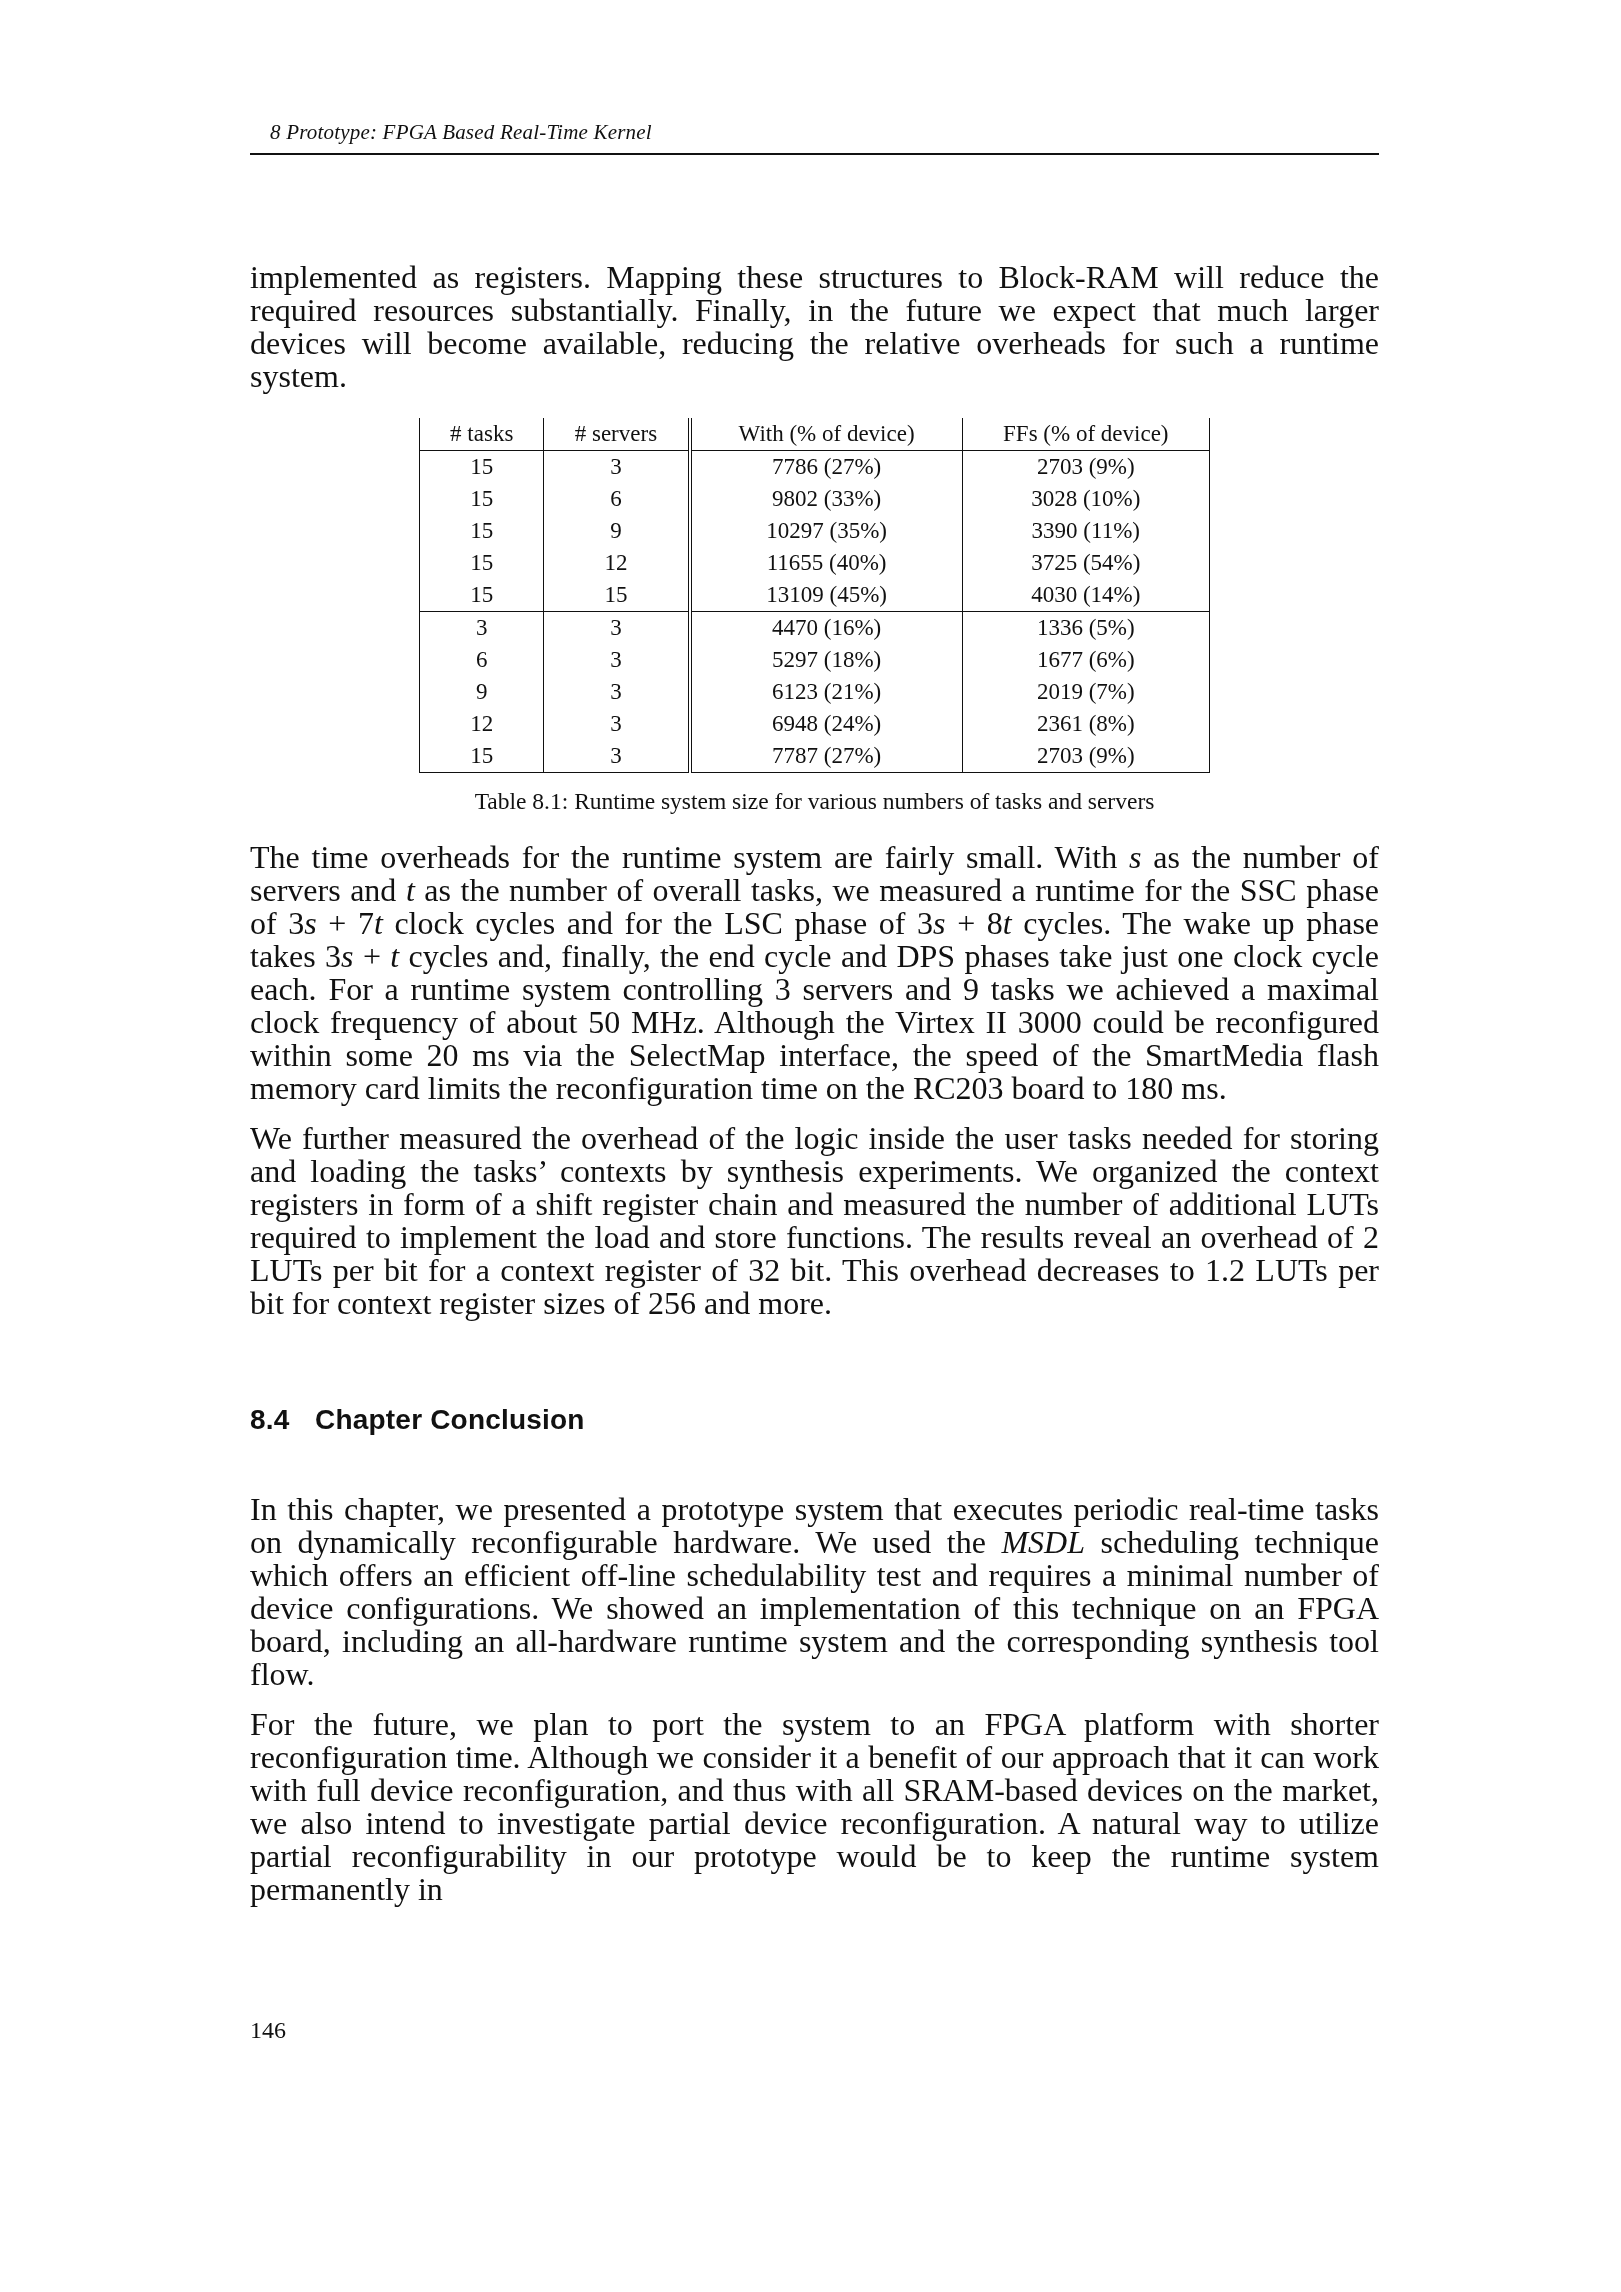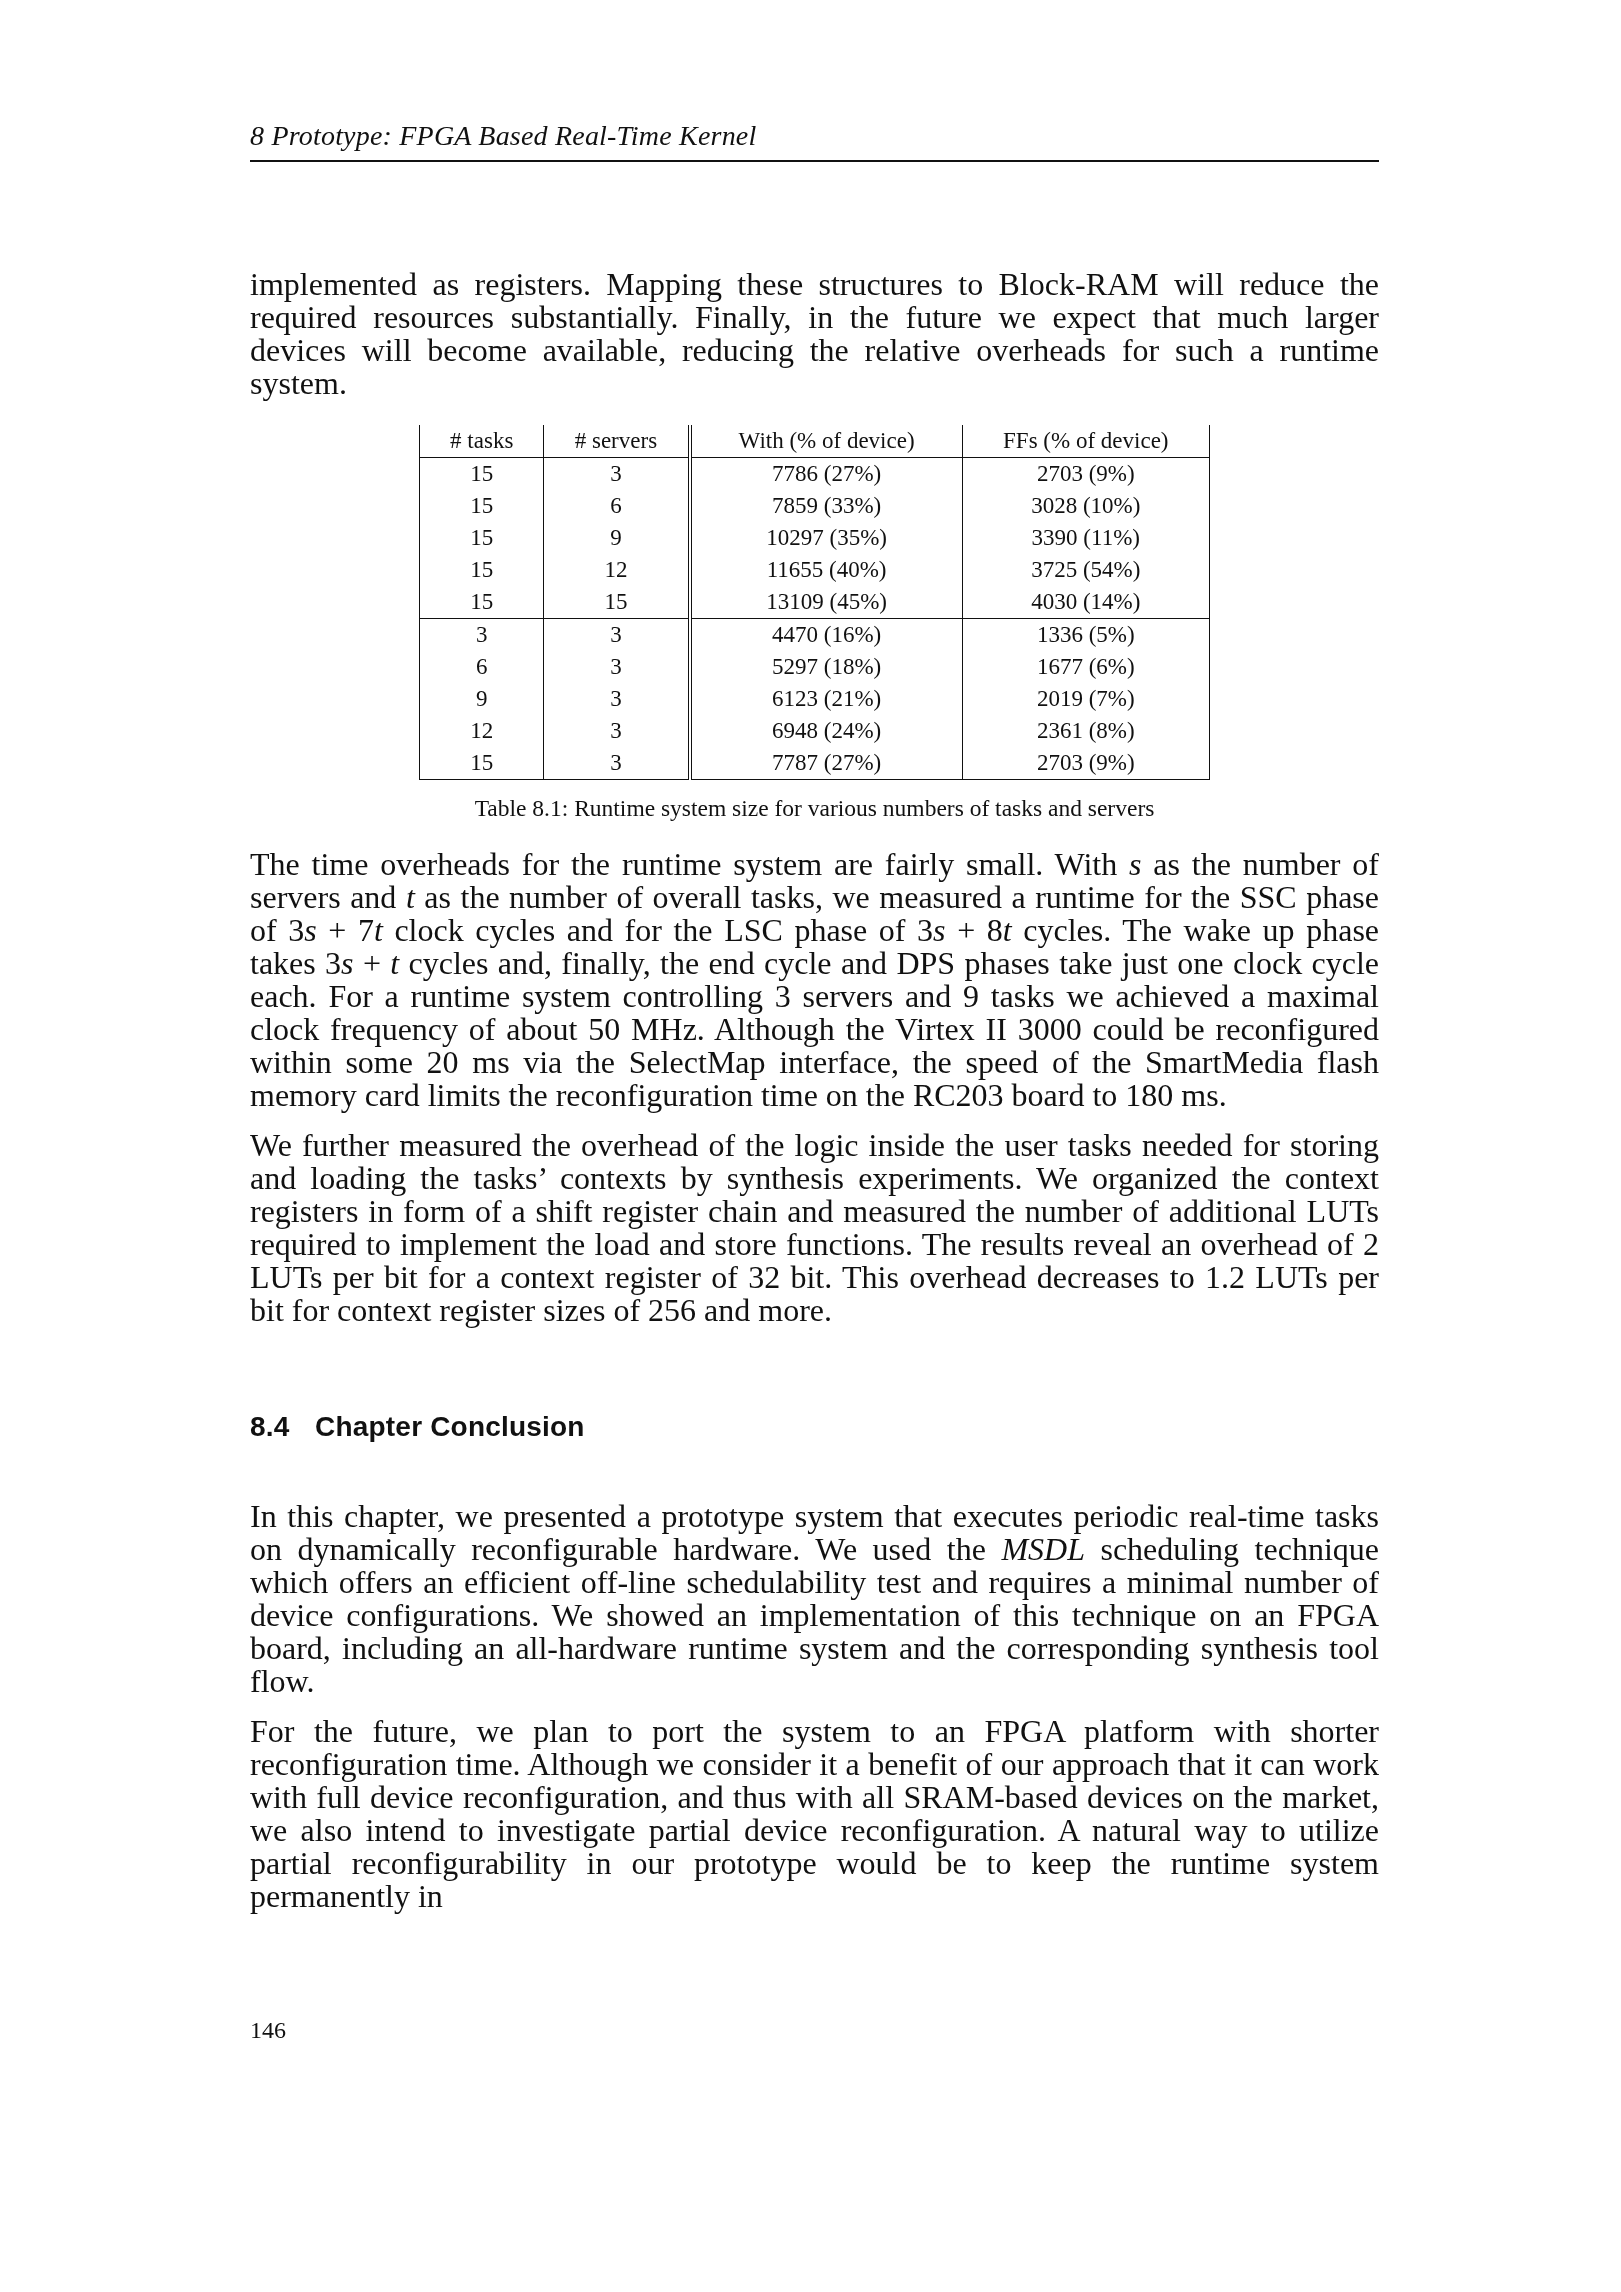--- a/index.html
+++ b/index.html
@@ -21,22 +21,23 @@
     position: absolute;
     left: 250px;
     top: 120px;
     width: 1129px;
   }
   .running-header {
     margin-bottom: 106px;
   }
   .rh-text {
     font-style: italic;
-    font-size: 28px;
+    font-size: 21px;
     letter-spacing: 0.2px;
+    margin-left: 20px;
   }
   .rh-rule {
     height: 0;
     border-bottom: 2px solid #111111;
     margin-top: 7.8px;
   }
   .body-par {
     font-size: 32px;
     line-height: 33px;
     text-align: justify;
@@ -135,21 +136,21 @@
         <tbody>
             <tr>
               <td>15</td>
               <td>3</td>
               <td>7786 (27%)</td>
               <td>2703 (9%)</td>
             </tr>
             <tr>
               <td>15</td>
               <td>6</td>
-              <td>7859 (33%)</td>
+              <td>9802 (33%)</td>
               <td>3028 (10%)</td>
             </tr>
             <tr>
               <td>15</td>
               <td>9</td>
               <td>10297 (35%)</td>
               <td>3390 (11%)</td>
             </tr>
             <tr>
               <td>15</td>

